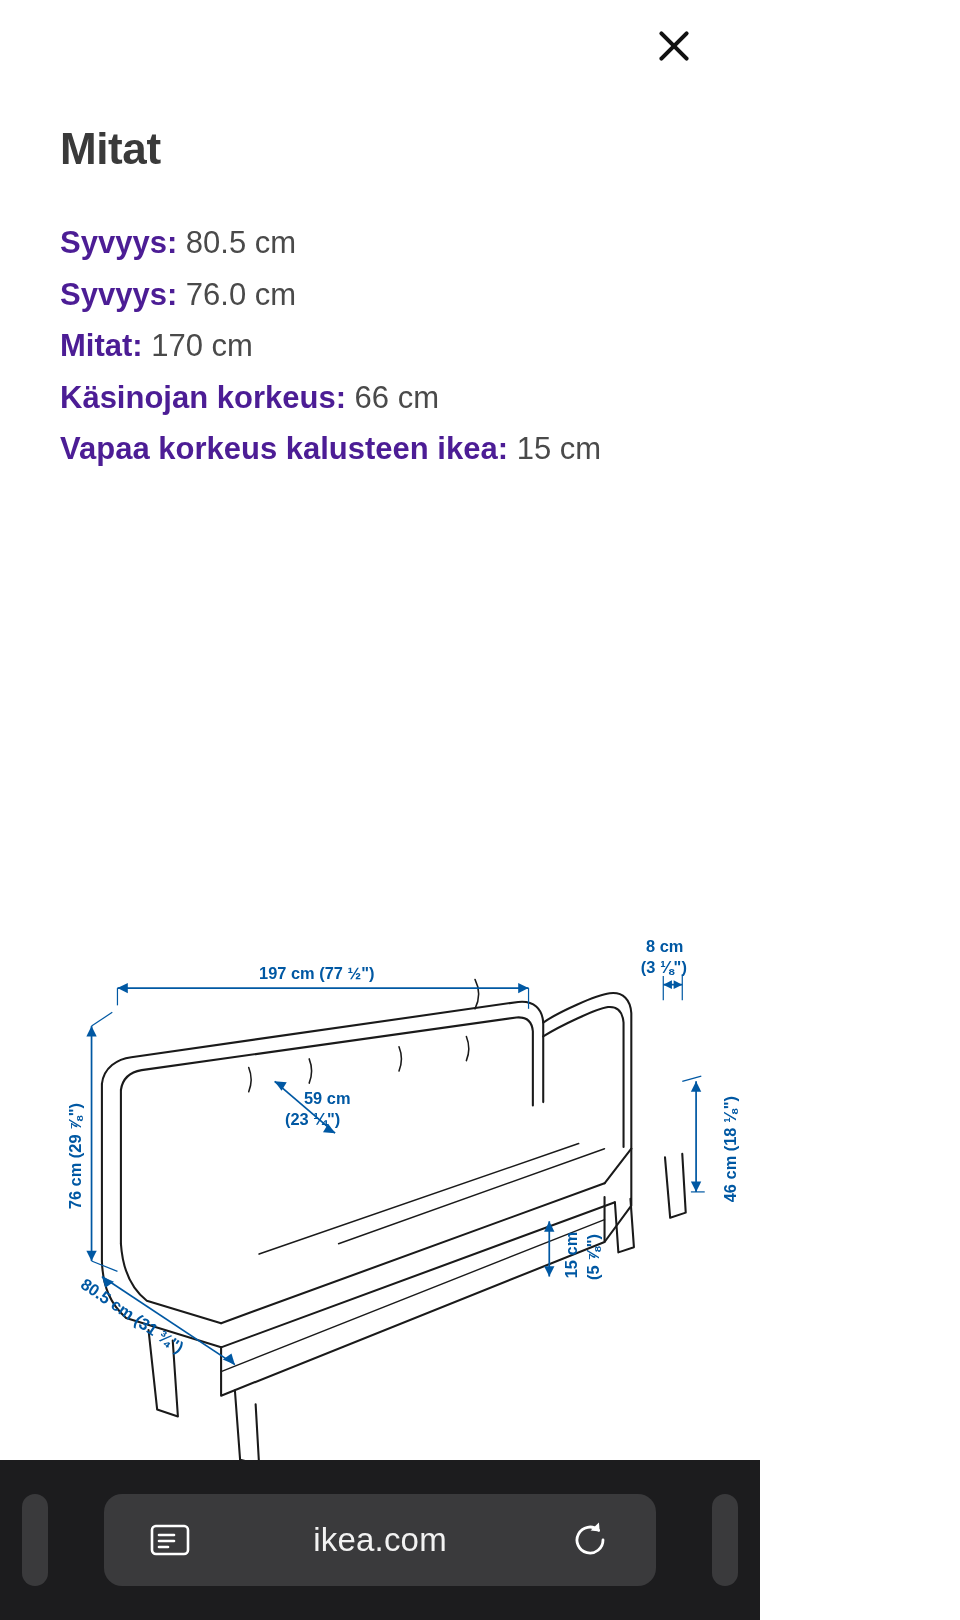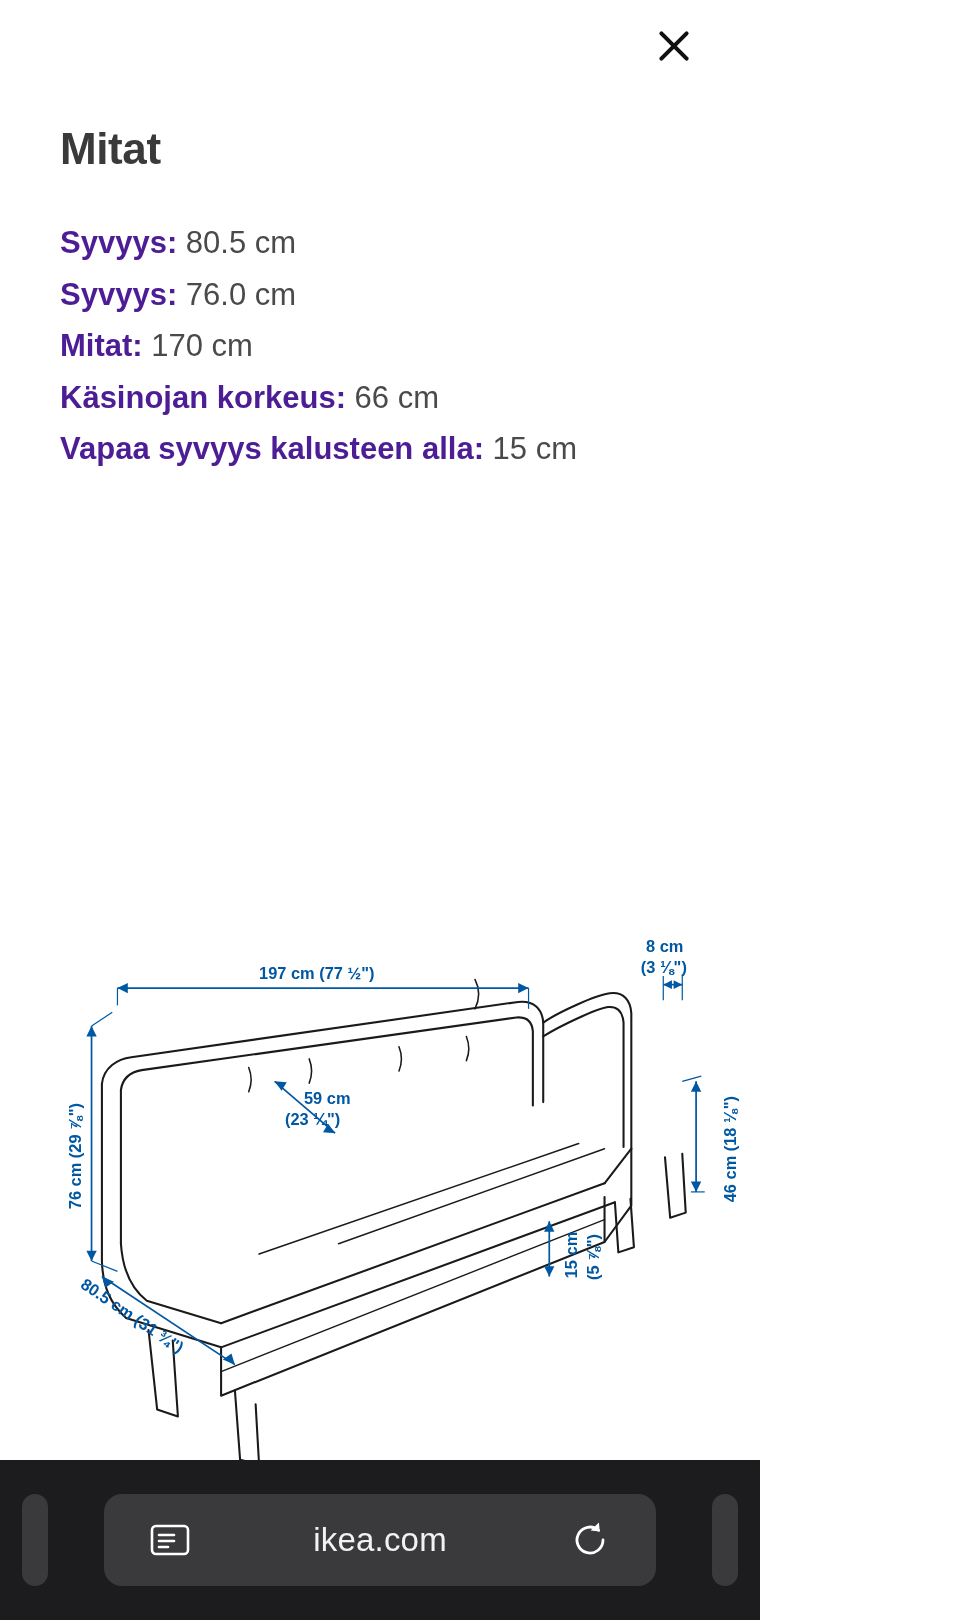--- a/index.html
+++ b/index.html
@@ -153,21 +153,21 @@
       </li>
       <li class="spec-row">
         <span class="spec-label">Mitat:</span>
         <span class="spec-value">170 cm</span>
       </li>
       <li class="spec-row">
         <span class="spec-label">Käsinojan korkeus:</span>
         <span class="spec-value">66 cm</span>
       </li>
       <li class="spec-row">
-        <span class="spec-label">Vapaa syvyys kalusteen alla:</span>
+        <span class="spec-label">Vapaa korkeus kalusteen ikea:</span>
         <span class="spec-value">15 cm</span>
       </li>
     </ul>
 
     <div class="diagram-wrap">
       <svg width="880" height="620" viewBox="0 0 880 620">
         <g fill="none" stroke="#1a1a1a" stroke-width="2.4" stroke-linejoin="round" stroke-linecap="round">
 
           <path d="M118 215 C120 196 136 186 152 184 L600 120 C618 118 628 128 629 144 L629 236"></path>
 

